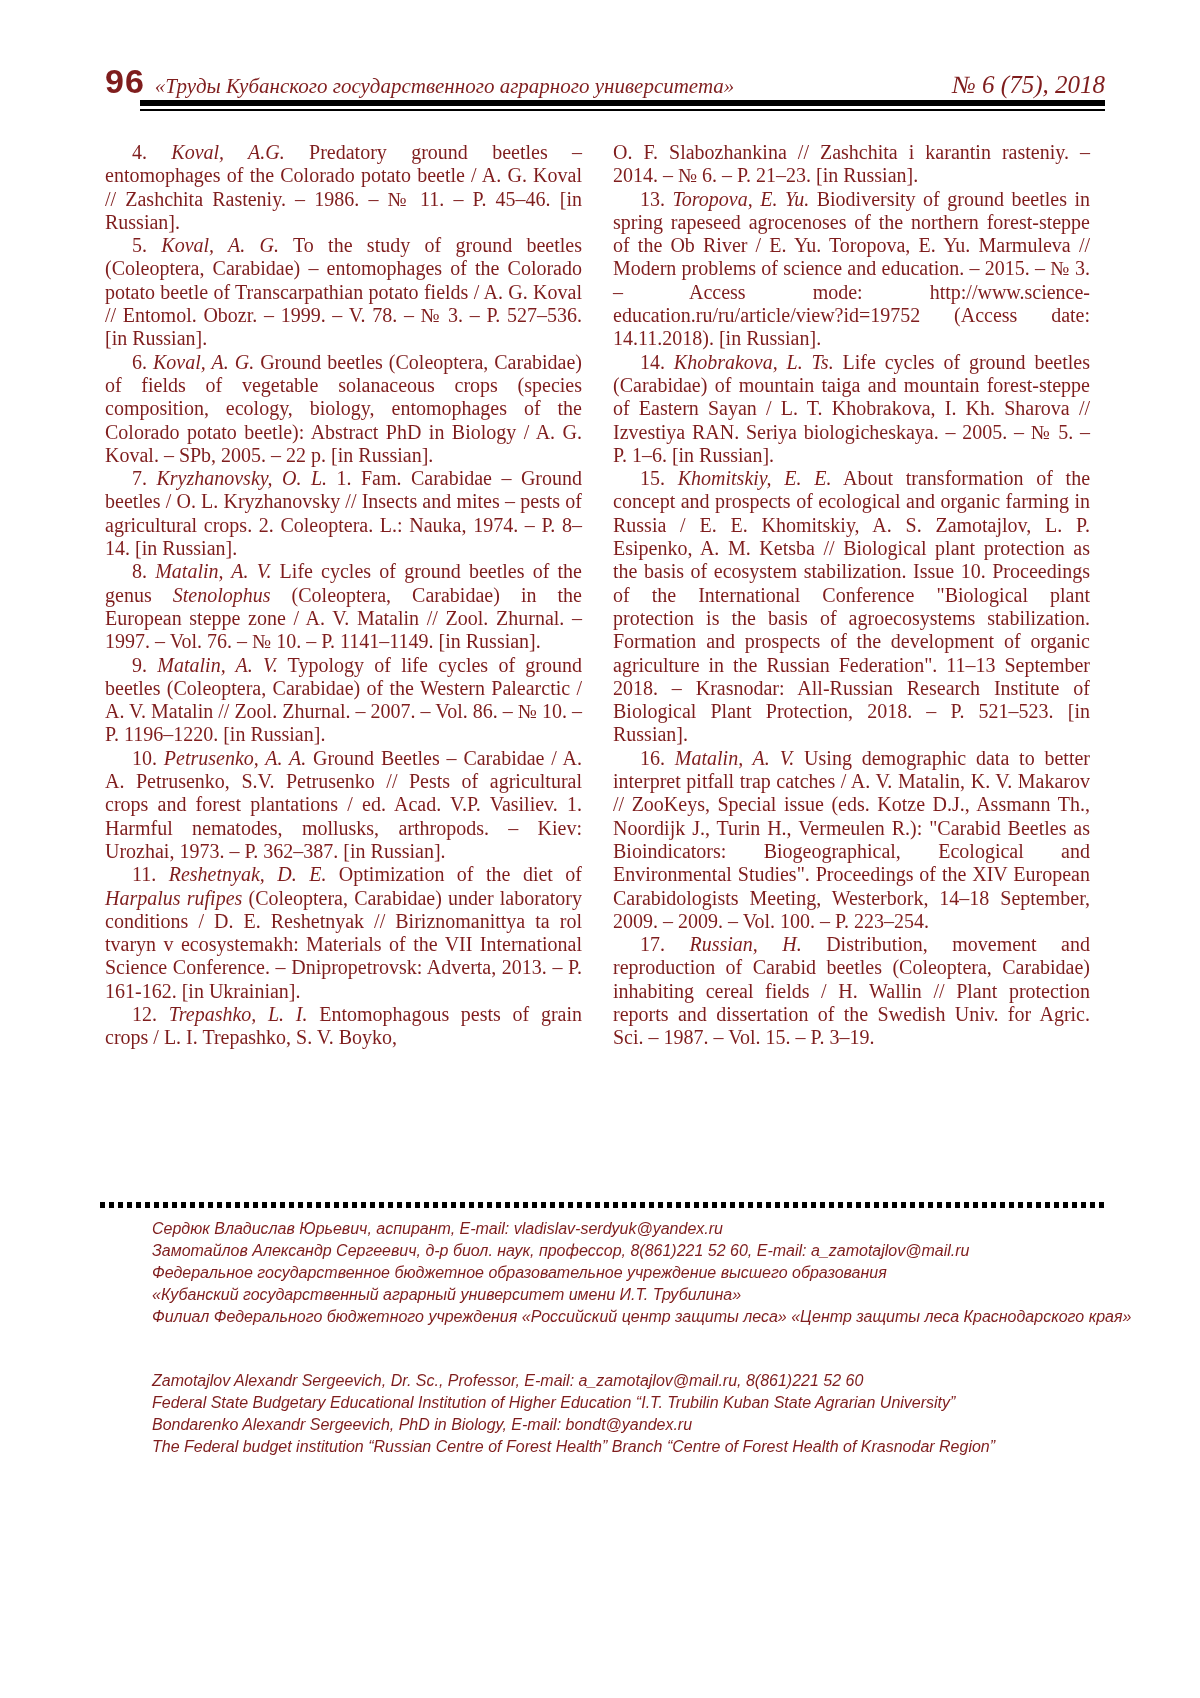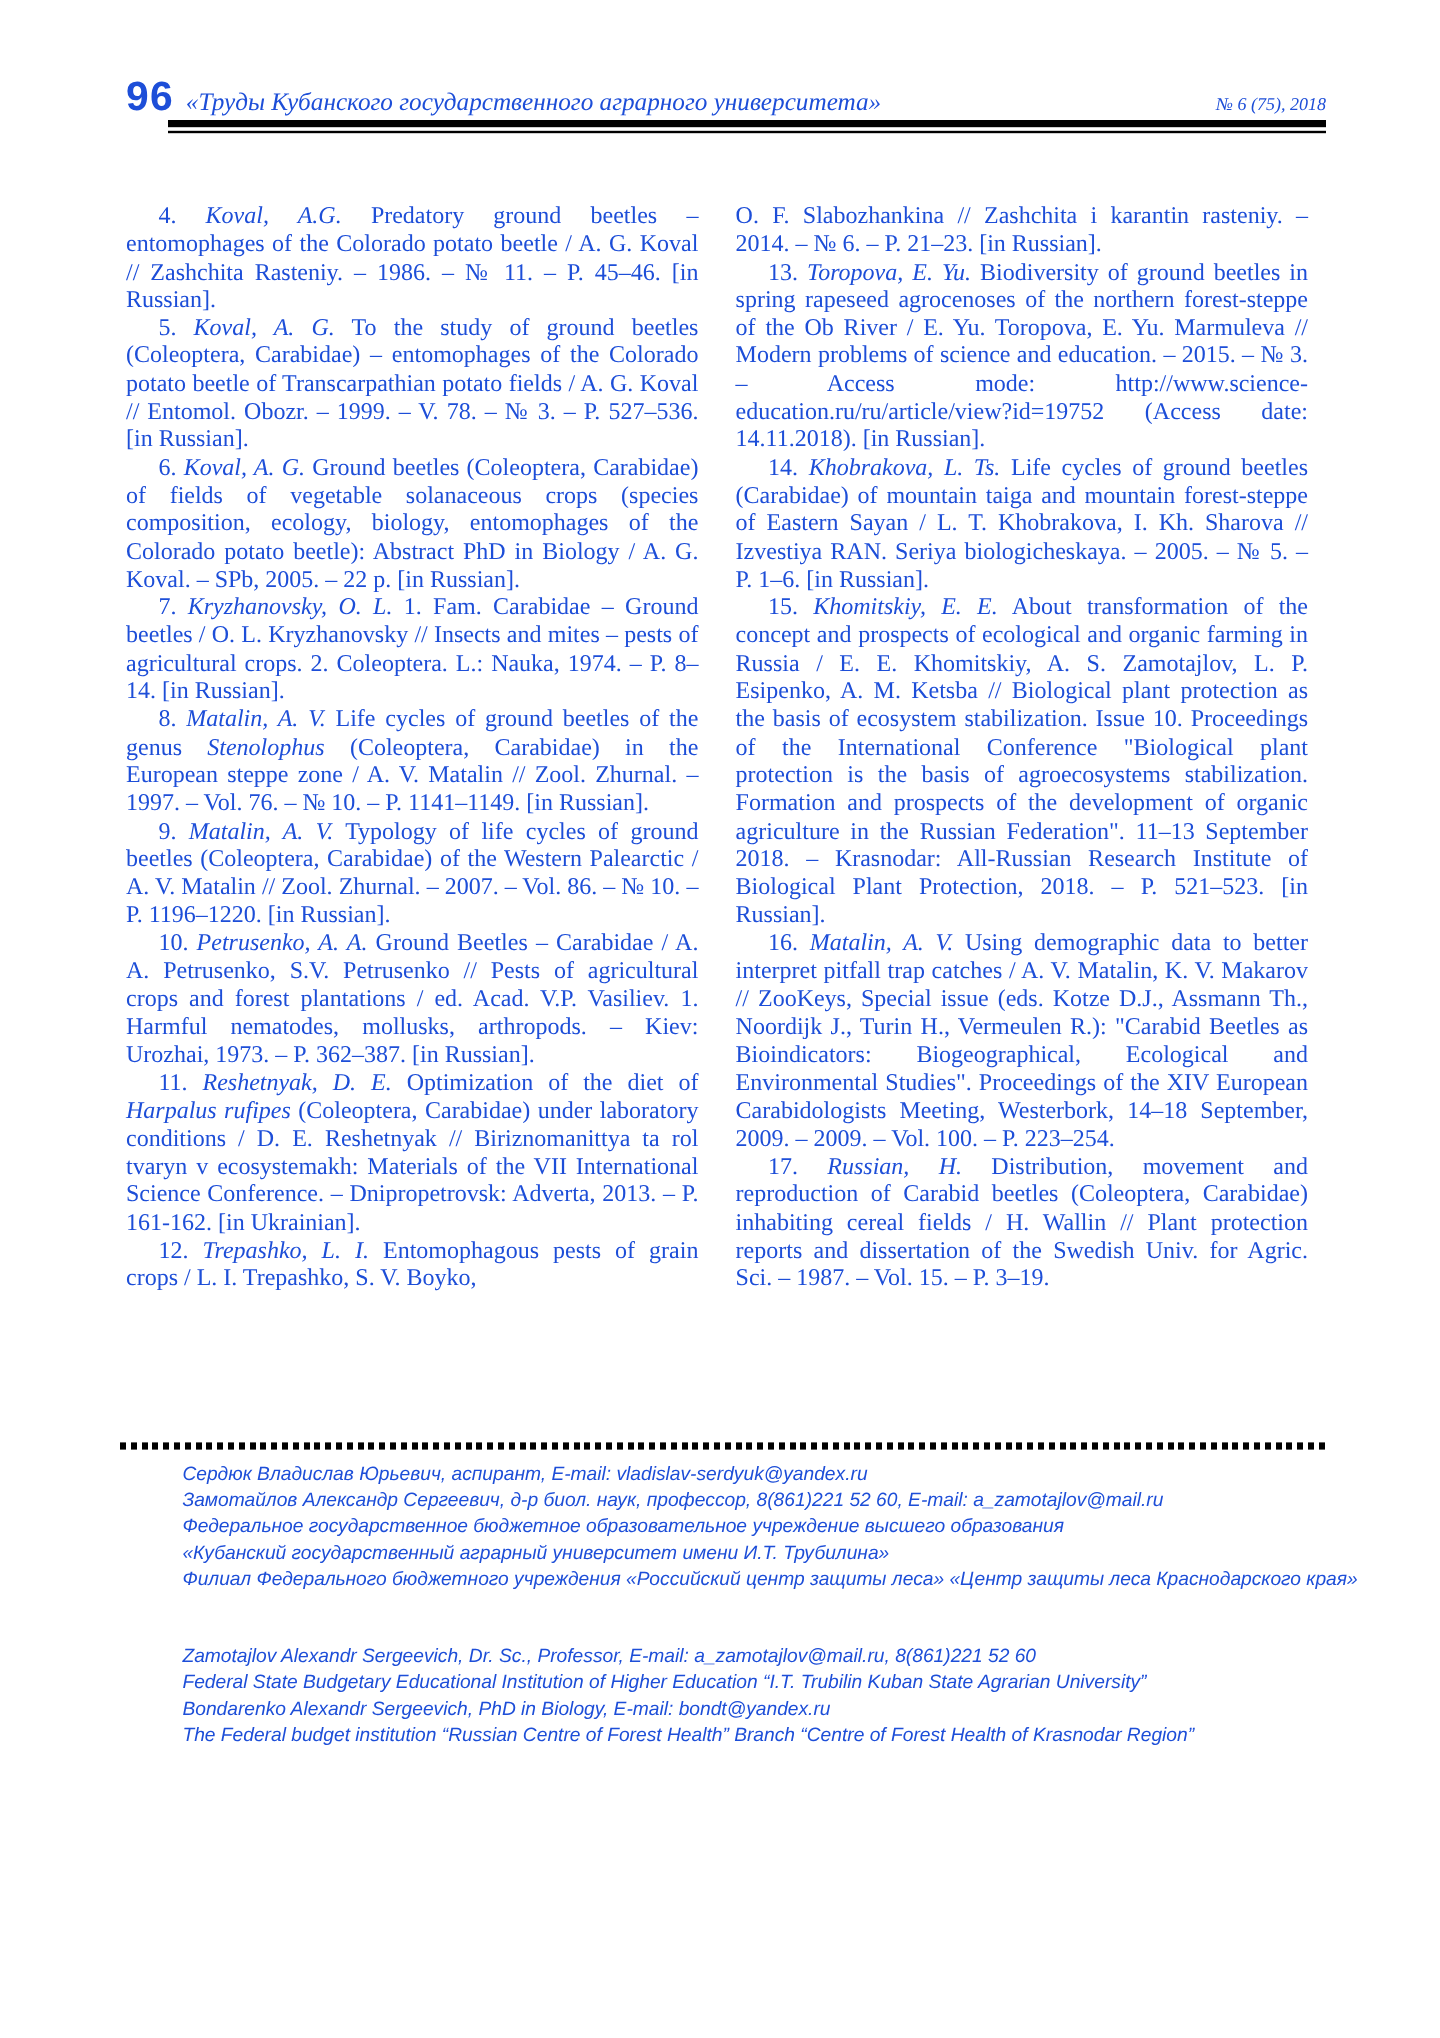--- a/index.html
+++ b/index.html
@@ -1,47 +1,47 @@
 <!DOCTYPE html>
 <html><head>
 <meta charset="utf-8">
 <style>
   html,body{margin:0;padding:0;background:#ffffff;}
   .page{
     position:relative;
     width:1200px;height:1698px;
-    background:#ffffff;color:#1d4ed8;
+    background:#ffffff;color:#7f1d1d;
     font-family:"Liberation Serif", serif;
     overflow:hidden;
   }
   
   .header{
     position:absolute;left:105px;top:64px;width:1000px;
     display:flex;align-items:baseline;
   }
   .page-number{
     font-family:"Liberation Sans", sans-serif;
     font-weight:bold;font-size:34px;line-height:1;
     letter-spacing:1px;
   }
   .journal-title{
     flex:1;
     font-style:italic;font-size:21px;
     padding-left:10px;white-space:nowrap;
   }
   .issue-info{
-    font-style:italic;font-size:15px;white-space:nowrap;
+    font-style:italic;font-size:25px;white-space:nowrap;
   }
   .header-rule{position:absolute;left:140px;top:100px;width:965px;}
   .header-rule .thick{height:6px;background:#000;}
   .header-rule .thin{height:2px;background:#000;margin-top:3px;}
   
   .columns{
     position:absolute;left:105px;top:141px;width:985px;
-    display:flex;gap:31px;margin-top:28px;
+    display:flex;gap:31px;
   }
   .col{width:477px;}
   p.ref{
     margin:0;
     font-size:20px;line-height:23.3px;
     text-align:justify;text-indent:27px;
   }
   p.ref.no-indent{text-indent:0;}
   
   .dotted-rule{

